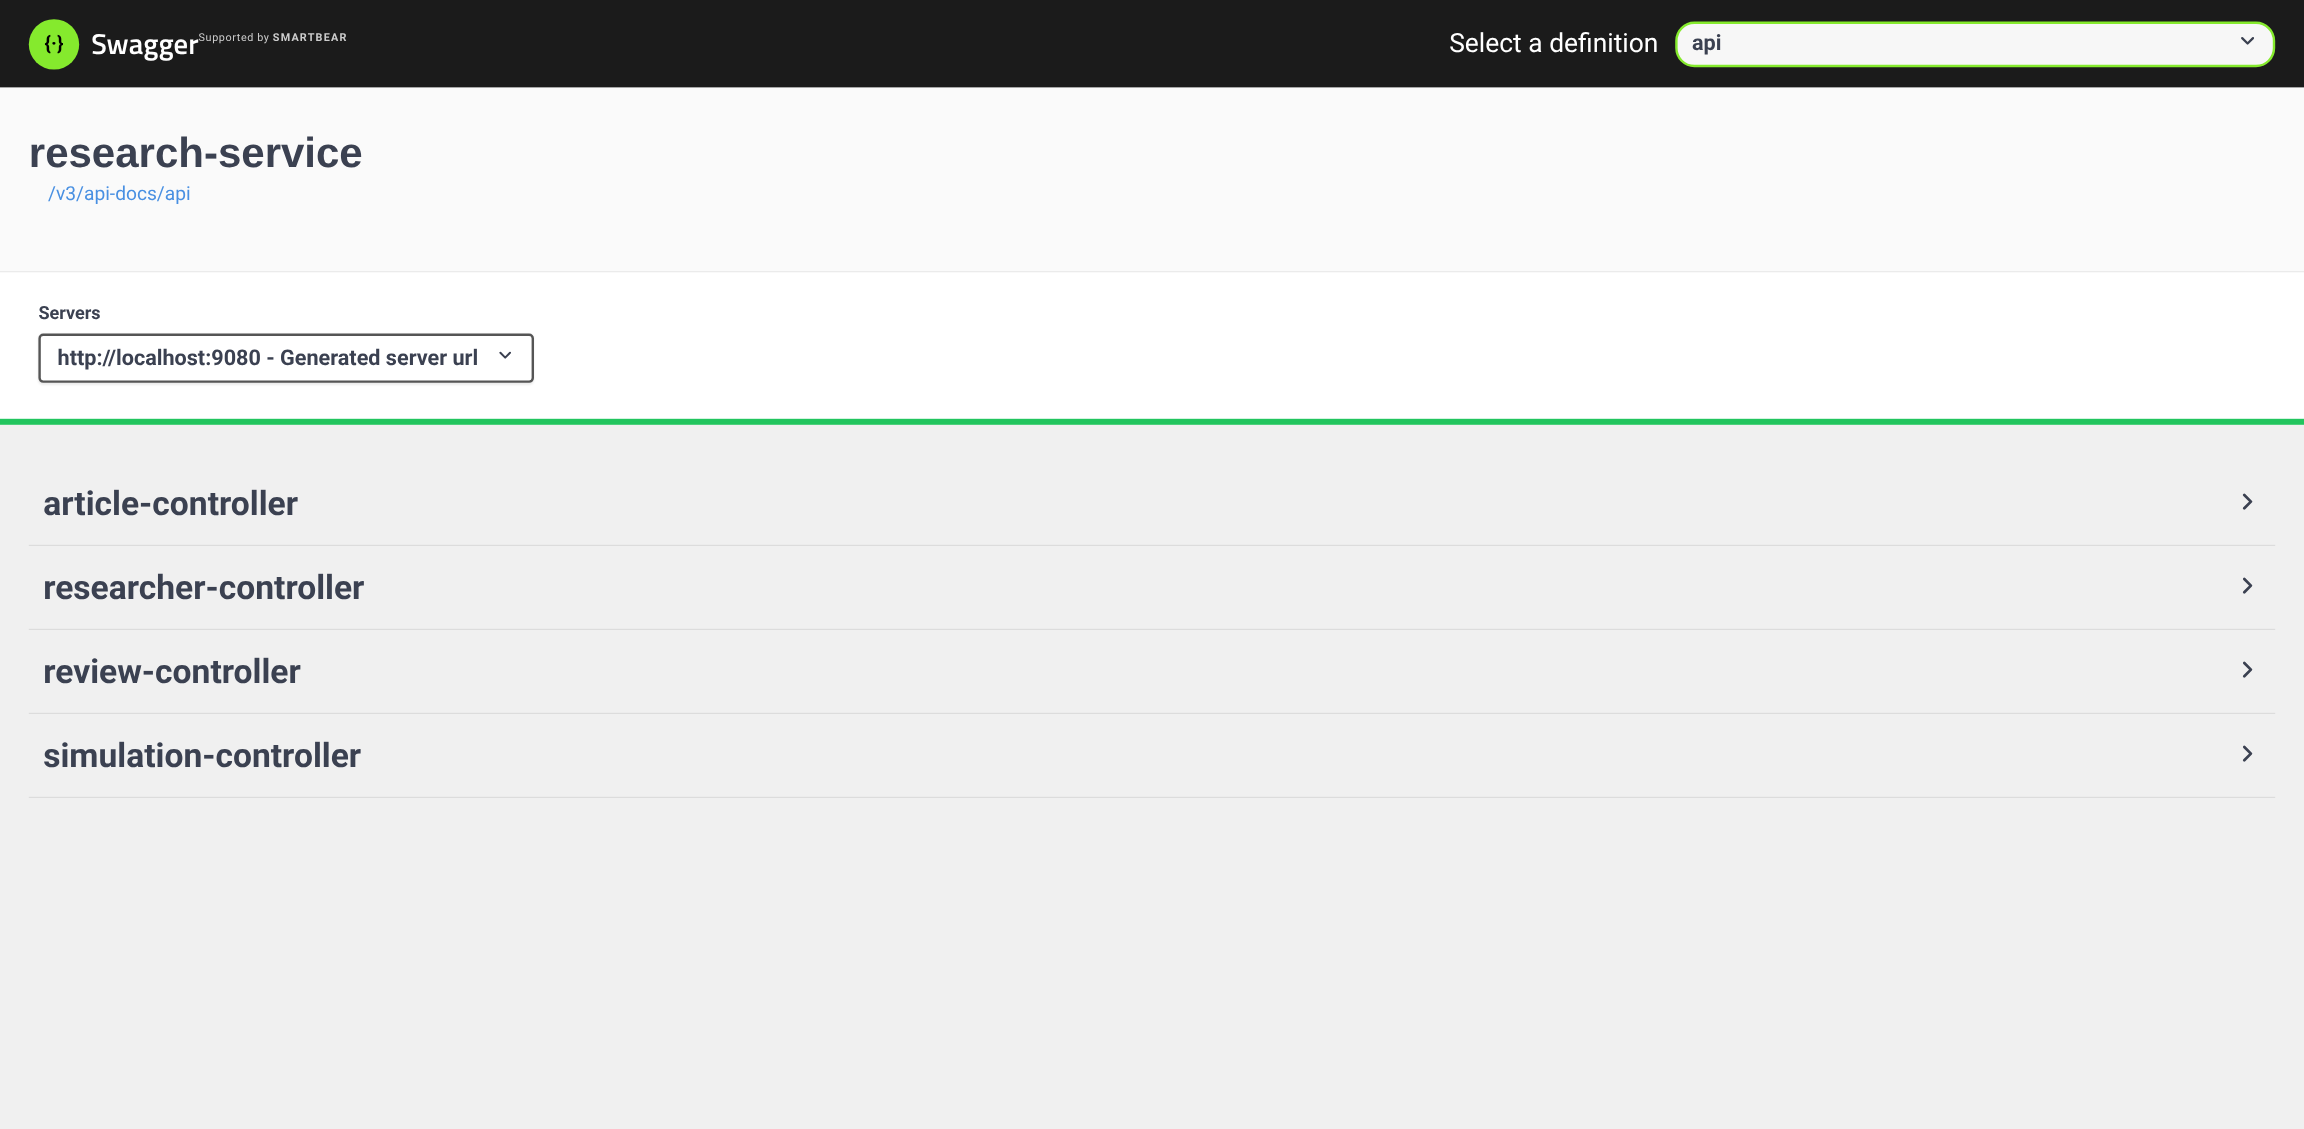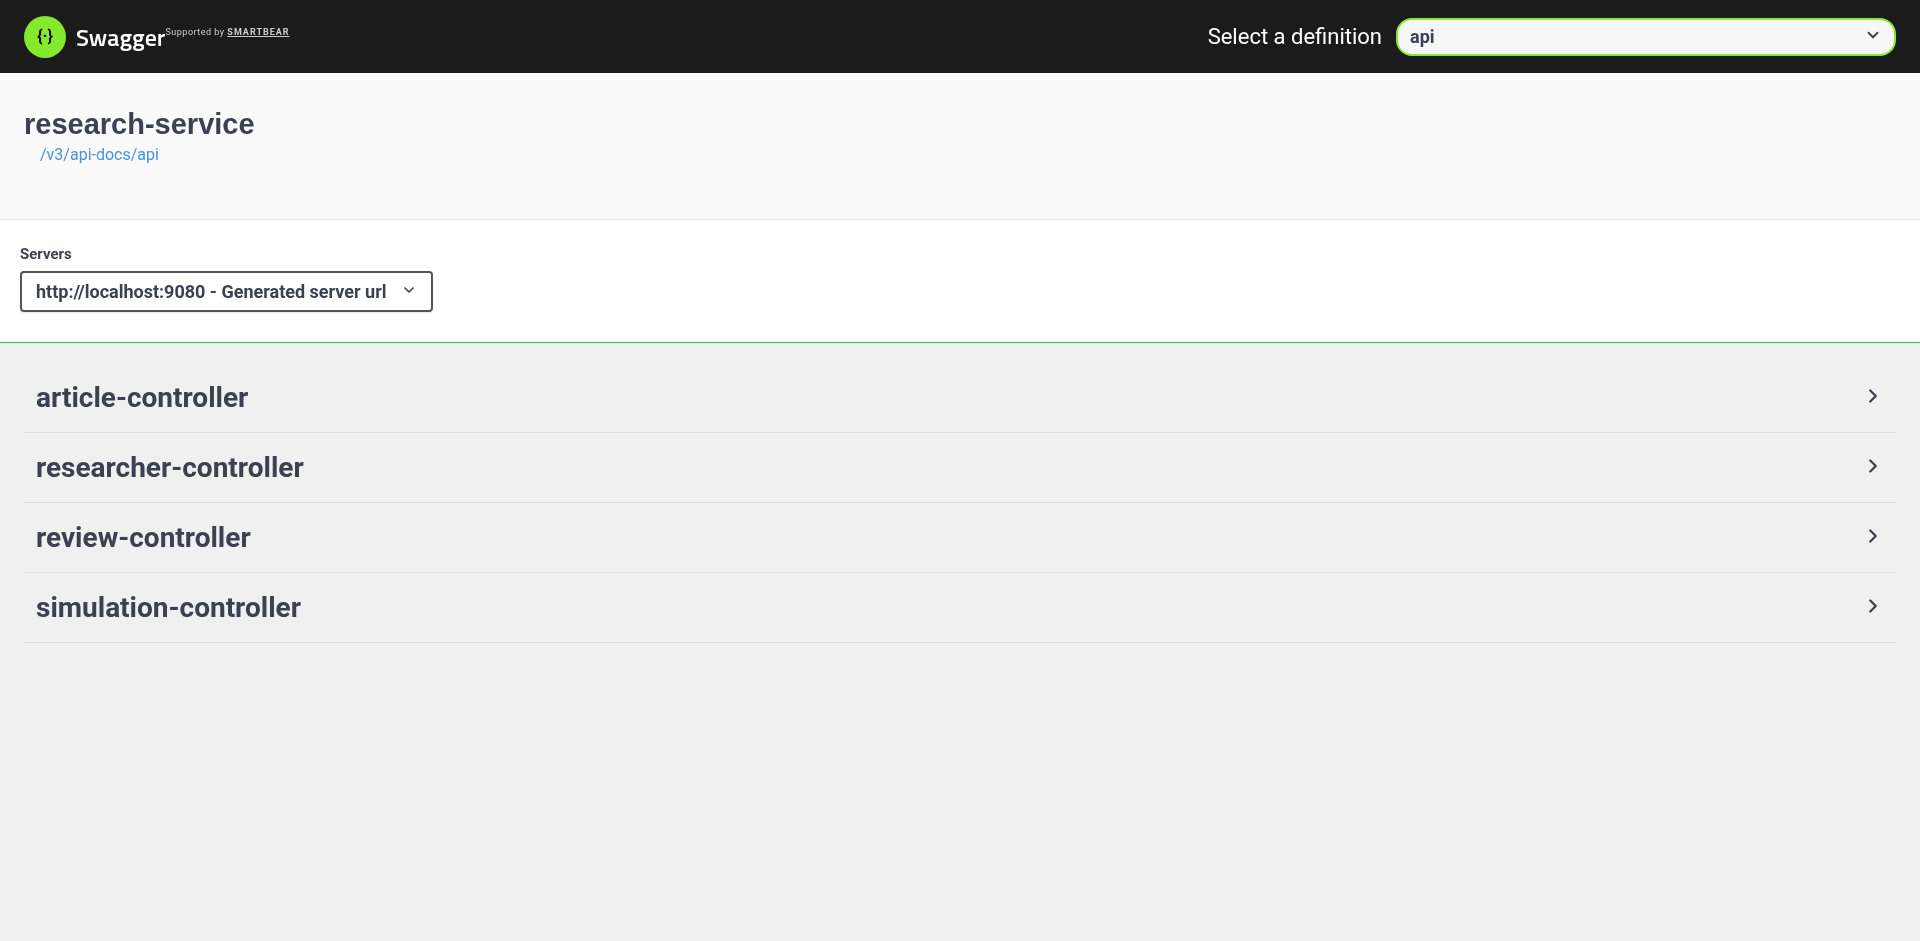--- a/index.html
+++ b/index.html
@@ -53,21 +53,20 @@
     }
     .logo-sub {
       font-size: 9px;
       letter-spacing: 0.5px;
       margin-top: 2px;
       color: #ccc;
     }
     .logo-sub-bold {
       font-weight: bold;
       letter-spacing: 1px;
-      text-decoration: underline;
     }
     .definition-group {
       display: flex;
       align-items: center;
       gap: 14px;
     }
     .definition-label {
       color: #fff;
       font-size: 22px;
       font-weight: 400;
@@ -87,37 +86,37 @@
       justify-content: space-between;
       cursor: pointer;
     }
     .chev-down-dark svg { width: 18px; height: 18px; }
     .info-section {
       background: #fafafa;
       padding: 35px 24px 55px 24px;
       border-bottom: 1px solid #e8e8e8;
     }
     .api-title {
-      font-size: 29px;
+      font-size: 35px;
       font-weight: 700;
       color: #3b4151;
       font-family: sans-serif;
     }
     .api-link {
       color: #4990e2;
       font-size: 16px;
       text-decoration: none;
       display: inline-block;
       margin-top: 4px;
       margin-left: 16px;
     }
     .servers-section {
       background: #fff;
-      padding: 25px 24px 30px 20px;
-      border-bottom: 1px solid #22c55e;
+      padding: 25px 24px 30px 32px;
+      border-bottom: 5px solid #22c55e;
     }
     .servers-label {
       font-size: 15px;
       font-weight: 700;
       color: #3b4151;
       margin-bottom: 8px;
     }
     .server-select {
       border: 2px solid #555;
       border-radius: 4px;
@@ -127,21 +126,21 @@
       gap: 14px;
       font-size: 18px;
       font-weight: 700;
       color: #3b4151;
       background: #fff;
       cursor: pointer;
       box-shadow: 0 1px 2px rgba(0,0,0,0.08);
     }
     .server-select svg { width: 16px; height: 16px; }
     .tags-section {
-      padding: 20px 24px;
+      padding: 31px 24px;
     }
     .tag-row {
       display: flex;
       align-items: center;
       justify-content: space-between;
       padding: 18px 12px;
       border-bottom: 1px solid #dcdcdc;
       cursor: pointer;
     }
     .tag-name {

